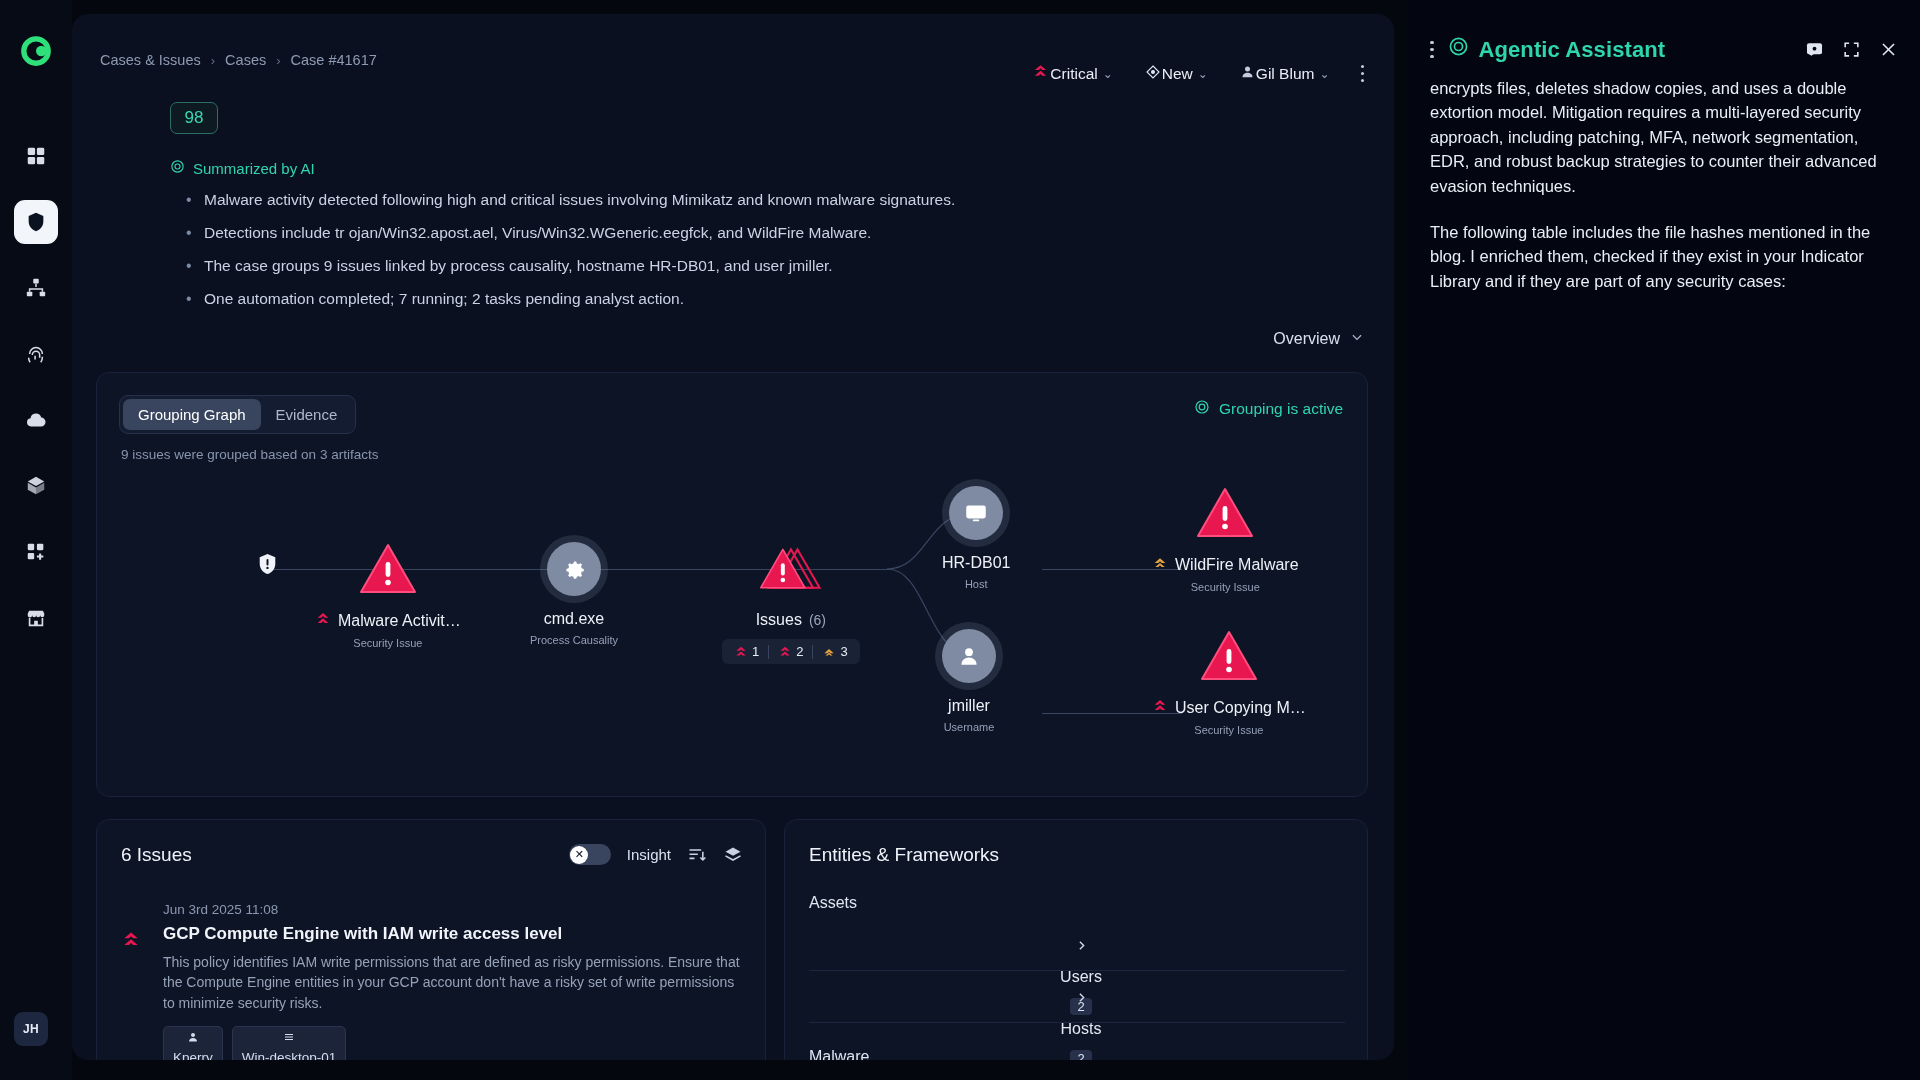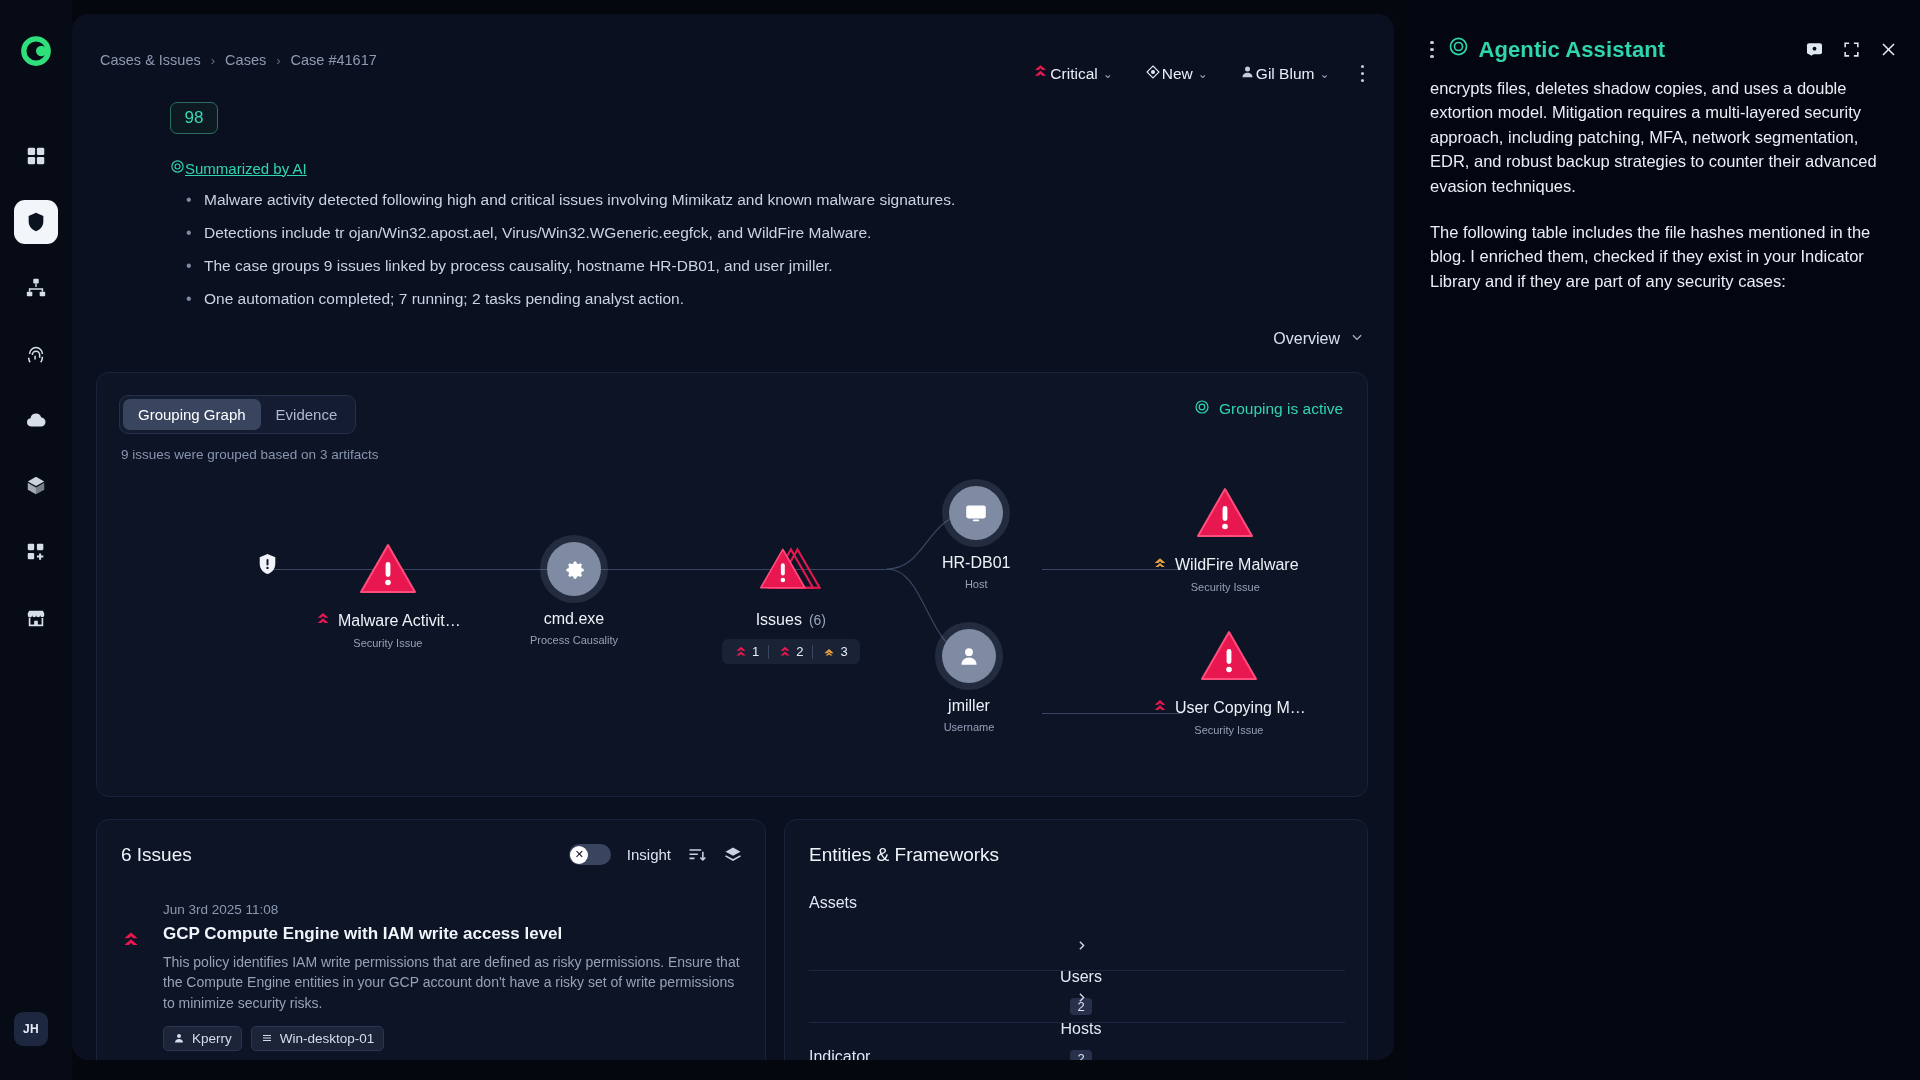--- a/index.html
+++ b/index.html
@@ -51,22 +51,22 @@
           font-size: 15.5px; color: #e9eef7; cursor: pointer; }
   .pill .chev { color: #96a3bb; font-size: 12px; margin-left: 4px; }
   .kebab { display: flex; flex-direction: column; gap: 3.5px; padding: 6px 8px; cursor: pointer; }
   .kebab i { width: 3.5px; height: 3.5px; border-radius: 50%; background: #c3ccdb; display: block; }
 
   .title-row { position: absolute; left: 98px; top: 88px; display: flex; align-items: center; gap: 22px; }
   .score { width: 48px; height: 32px; border: 1px solid #2c6e63; border-radius: 7px; background: #0e1a22;
            color: #37d9b4; font-size: 17px; display: flex; align-items: center; justify-content: center; }
   .case-title { font-size: 27px; color: #f4f7fb; font-weight: 400; letter-spacing: .1px; }
 
-  .sumby { position: absolute; left: 98px; top: 145px; display: flex; align-items: center; 
-           color: #2fd6ad; font-size: 15px; text-decoration: underline; }
+  .sumby { position: absolute; left: 98px; top: 145px; display: flex; align-items: center; gap: 8px;
+           color: #2fd6ad; font-size: 15px; }
   .bullets { position: absolute; left: 110px; top: 176px; width: 1140px; }
   .bullets li { list-style: none; position: relative; padding-left: 22px; margin-bottom: 12px;
                 font-size: 15.5px; color: #c9d3e3; line-height: 1.35; }
   .bullets li:before { content: "•"; position: absolute; left: 4px; top: -1px; color: #7d8aa3; font-size: 16px; }
 
   .overview-sel { position: absolute; right: 30px; top: 316px; display: flex; align-items: center; gap: 10px;
                   color: #d9e1ee; font-size: 16px; cursor: pointer; }
 
   
   .graph-card { position: absolute; left: 24px; top: 358px; width: 1272px; height: 425px;
@@ -108,21 +108,21 @@
   .ic-ic { color: #c8d2e2; cursor: pointer; display: flex; }
   .ic-ic svg { width: 20px; height: 20px; }
 
   .issue-row { position: absolute; left: 24px; top: 82px; width: 630px; padding-left: 42px; }
   .issue-sev { position: absolute; left: 0; top: 28px; }
   .issue-time { font-size: 13.5px; color: #8b98b0; }
   .issue-title { margin-top: 7px; font-size: 17px; color: #f1f5fa; font-weight: 600; }
   .issue-desc { margin-top: 8px; font-size: 14px; color: #96a2b8; line-height: 1.45; width: 580px; }
   .issue-chips { margin-top: 13px; display: flex; gap: 9px; }
   .chip { display: flex; align-items: center; gap: 7px; background: #1b2439; border: 1px solid #2b3550;
-          border-radius: 5px; padding: 4px 9px; font-size: 13.5px; color: #d5dded; cursor: pointer; }
+          border-radius: 5px; padding: 4px 9px; font-size: 13.5px; color: #d5dded; cursor: pointer; flex-direction: column; }
 
   .ent-card { position: absolute; left: 712px; top: 805px; width: 584px; height: 258px;
               background: #0d1426; border: 1px solid #19223a; border-radius: 13px; overflow: hidden; }
   .ec-head { position: absolute; left: 24px; top: 24px; font-size: 19px; color: #f0f4fa; }
   .ec-sec { position: absolute; left: 24px; top: 74px; font-size: 16px; color: #dfe6f1; }
   .ec-row { position: absolute; left: 32px; width: 528px; display: flex; align-items: center; gap: 12px;
             font-size: 16px; color: #e4eaf4; cursor: pointer; flex-direction: column; }
   .ec-cnt { background: #27314c; border-radius: 4px; padding: 1px 7px; font-size: 13px; color: #dbe3ef; }
   .ec-line { position: absolute; left: 24px; width: 536px; height: 1px; background: #1d2640; }
 
@@ -526,21 +526,21 @@
       <div class="ec-row" style="top:170px;">
         <span>
           <svg width="13" height="13" viewBox="0 0 24 24" fill="none" stroke="#cfd8e6" stroke-width="2.6">
                 <path d="M9 5l7 7-7 7"></path>
               </svg>
         </span>
         <span>Hosts</span>
         <span class="ec-cnt">2</span>
       </div>
       <div class="ec-line" style="top:202px;"></div>
-      <div style="position:absolute;left:24px;top:228px;font-size:16px;color:#dfe6f1;">Indicator</div>
+      <div style="position:absolute;left:24px;top:228px;font-size:16px;color:#dfe6f1;">Malware</div>
     </div>
 
    </div>
   </div>
 
   <div class="assist">
     <div class="a-head">
       <div class="a-kebab">
           <i></i>
           <i></i>

